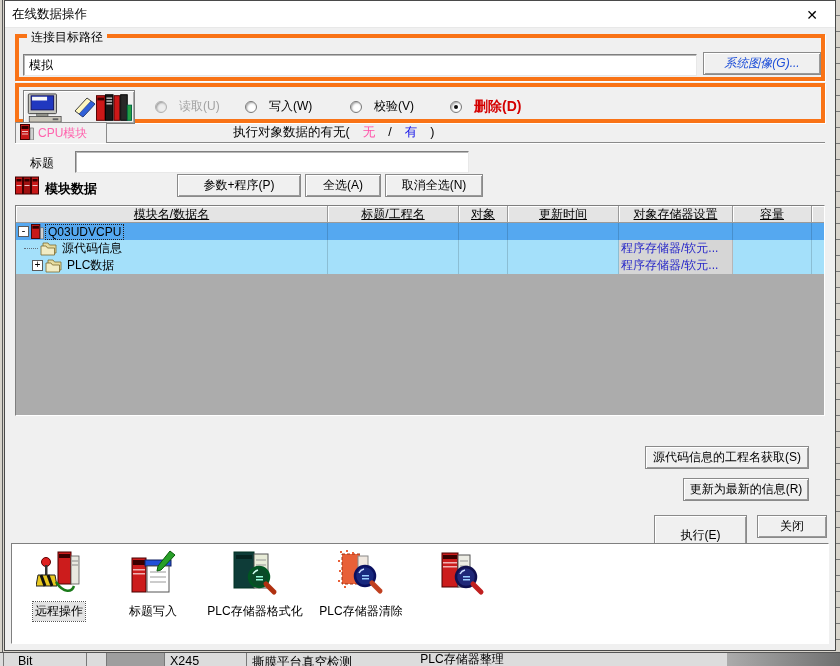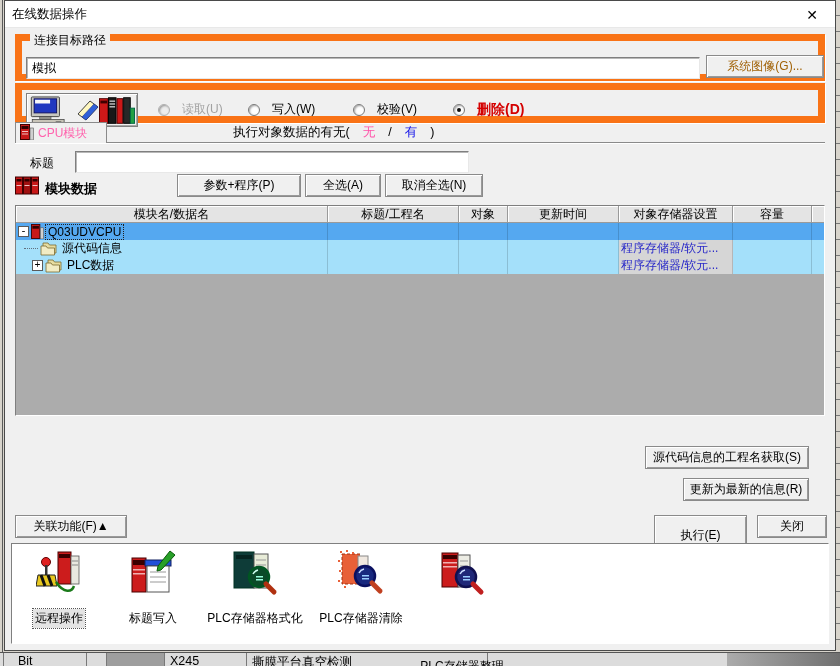--- a/index.html
+++ b/index.html
@@ -21,27 +21,27 @@
   .bg-bottom .graycell{position:absolute;left:106px;top:0;width:58px;height:14px;background:#9E9E9E;}
   .bg-bottom .darkcell{position:absolute;left:727px;top:0;width:113px;height:14px;background:linear-gradient(90deg,#ABABAB,#707070);}
   .bg-bottom .frag{position:absolute;top:1px;font-size:12.5px;white-space:nowrap;}
 
   
   .dialog{position:absolute;left:4px;top:0;width:832px;height:651px;background:#F0F0F0;border:1px solid #4A4A4A;}
   .titlebar{position:absolute;left:0;top:0;width:100%;height:27px;background:#FFFFFF;border-bottom:1px solid #E8E8E8;display:flex;align-items:center;}
   .titlebar .title{padding-left:7px;font-size:12.5px;}
   .close-btn{position:absolute;right:8px;top:3px;width:30px;height:21px;display:flex;align-items:center;justify-content:center;font-size:14px;cursor:pointer;}
 
-  .groupbox{position:absolute;border:7px solid #f97316;box-shadow:1px 1px 0 #FFFFFF;}
+  .groupbox{position:absolute;border:4px solid #f97316;box-shadow:1px 1px 0 #FFFFFF;}
   .group-label{position:absolute;top:-9px;left:8px;background:#F0F0F0;padding:0 4px;font-size:12px;}
 
   .sunken{background:#FFF;border:1px solid;border-color:#7F7F7F #E8E8E8 #E8E8E8 #7F7F7F;box-shadow:inset 1px 1px 0 rgba(0,0,0,.28);}
   .btn{background:#F0F0F0;border:1px solid #8A8A8A;box-shadow:inset 1px 1px 0 #FFF, inset -1px -1px 0 #9A9A9A;
        display:flex;align-items:center;justify-content:center;font-size:12px;cursor:pointer;white-space:nowrap;}
-  .btn.disabled{color:#a16207;cursor:default;}
+  .btn.disabled{color:#1d4ed8;cursor:default;font-style:italic;}
 
   .g1{left:10px;top:33px;width:810px;height:47px;}
   .path-input{position:absolute;left:4px;top:16px;width:674px;height:22px;display:flex;align-items:center;padding-left:5px;}
   .sysimg-btn{position:absolute;left:684px;top:14px;width:118px;height:23px;}
 
   .g2{left:10px;top:82px;width:810px;height:40px;}
   .icon-panel{position:absolute;left:4px;top:3px;width:112px;height:34px;background:#F0F0F0;border:1px solid #808080;
      box-shadow:inset 1px 1px 0 #FFF, inset -1px -1px 0 #A8A8A8;}
   .icon-panel .ic{position:absolute;}
 
@@ -68,21 +68,21 @@
   .moddata-label{position:absolute;left:40px;top:179px;font-size:13px;font-weight:bold;}
   .pp-btn{position:absolute;left:172px;top:173px;width:124px;height:23px;}
   .sa-btn{position:absolute;left:300px;top:173px;width:76px;height:23px;}
   .dsa-btn{position:absolute;left:380px;top:173px;width:98px;height:23px;}
 
   
   .dtable{position:absolute;left:10px;top:204px;width:810px;height:211px;background:var(--table-empty);
      border:1px solid;border-color:#7F7F7F #FFF #FFF #7F7F7F;display:flex;flex-direction:column;overflow:hidden;}
   .thead{display:flex;height:17px;flex:0 0 17px;}
   .th{background:#E4E4E4;border-right:1px solid #9A9A9A;border-bottom:1px solid #9A9A9A;box-shadow:inset 1px 1px 0 #FFF;
-      display:flex;align-items:center;justify-content:center;font-size:12px;white-space:nowrap;overflow:hidden;}
+      display:flex;align-items:center;justify-content:center;font-size:12px;white-space:nowrap;overflow:hidden;text-decoration:underline;}
   .trow{display:flex;height:17px;flex:0 0 17px;}
   .td{border-right:1px solid rgba(0,0,0,.15);display:flex;align-items:center;font-size:12px;white-space:nowrap;overflow:hidden;}
   .row-sel .td{background:var(--selected-row);}
   .row-lt .td{background:var(--row-light);}
   .td.mem-set{background:#D6D6D6;color:var(--memory-link-blue);padding-left:2px;}
   .c-name{width:312px;} .c-title{width:131px;} .c-target{width:49px;} .c-time{width:111px;} .c-mem{width:114px;} .c-cap{width:79px;} .c-fill{flex:1;border-right:none;}
   .expand-box{width:11px;height:11px;background:#FFF;border:1px solid #5A5A5A;display:flex;align-items:center;justify-content:center;
      font-size:10px;line-height:9px;font-family:"Liberation Mono","DejaVu Sans Mono",monospace;flex:0 0 11px;cursor:pointer;}
   .tree-stub{width:14px;border-top:1px dotted #607080;flex:0 0 14px;}
   .node-label{padding:0 2px;}
@@ -94,21 +94,21 @@
   .side-btn2{position:absolute;left:678px;top:477px;width:126px;height:23px;}
   .rel-btn{position:absolute;left:10px;top:514px;width:112px;height:23px;}
   .exec-btn{position:absolute;left:649px;top:514px;width:93px;height:41px;}
   .close2-btn{position:absolute;left:752px;top:514px;width:70px;height:23px;}
 
   
   .rel-panel{position:absolute;left:6px;top:542px;width:818px;height:101px;background:#FFF;
      border:1px solid;border-color:#7F7F7F #FFF #FFF #7F7F7F;display:flex;align-items:flex-start;}
   .rel-item{width:94px;margin-top:6px;display:flex;flex-direction:column;align-items:center;cursor:pointer;}
   .rel-item:nth-child(3){width:110px;} .rel-item:nth-child(4){width:102px;} .rel-item:nth-child(5){width:100px;gap:48px;}
-  .rel-item .lbl{margin-top:10px;font-size:12px;padding:1px 2px;white-space:nowrap;}
+  .rel-item .lbl{margin-top:3px;font-size:12px;padding:1px 2px;white-space:nowrap;}
   .rel-item .lbl.focused{outline:1px dotted #555;background:#E4E4E4;}
 </style>
 </head>
 <body>
 
 <div class="stage">
 
   <div class="bg-left">
       <div class="line"></div>
     </div>
@@ -306,21 +306,20 @@
         <div class="td c-time"></div>
         <div class="td c-mem mem-set">程序存储器/软元...</div>
         <div class="td c-cap"></div>
         <div class="td c-fill"></div>
       </div>
     </div>
 
     <div class="btn side-btn1">源代码信息的工程名获取(S)</div>
     <div class="btn side-btn2">更新为最新的信息(R)</div>
 
-    <div class="btn rel-btn">关联功能(F)▲</div>
     <div class="btn exec-btn">执行(E)</div>
     <div class="btn close2-btn">关闭</div>
 
     <div class="rel-panel">
 
       <div class="rel-item">
         <span>
           <svg width="46" height="46" viewBox="0 0 46 46">
             <rect x="22" y="2" width="13" height="32" fill="#CC1C1C" stroke="#4A0000"></rect>
             <rect x="23" y="4" width="11" height="4" fill="#3A0000"></rect>

